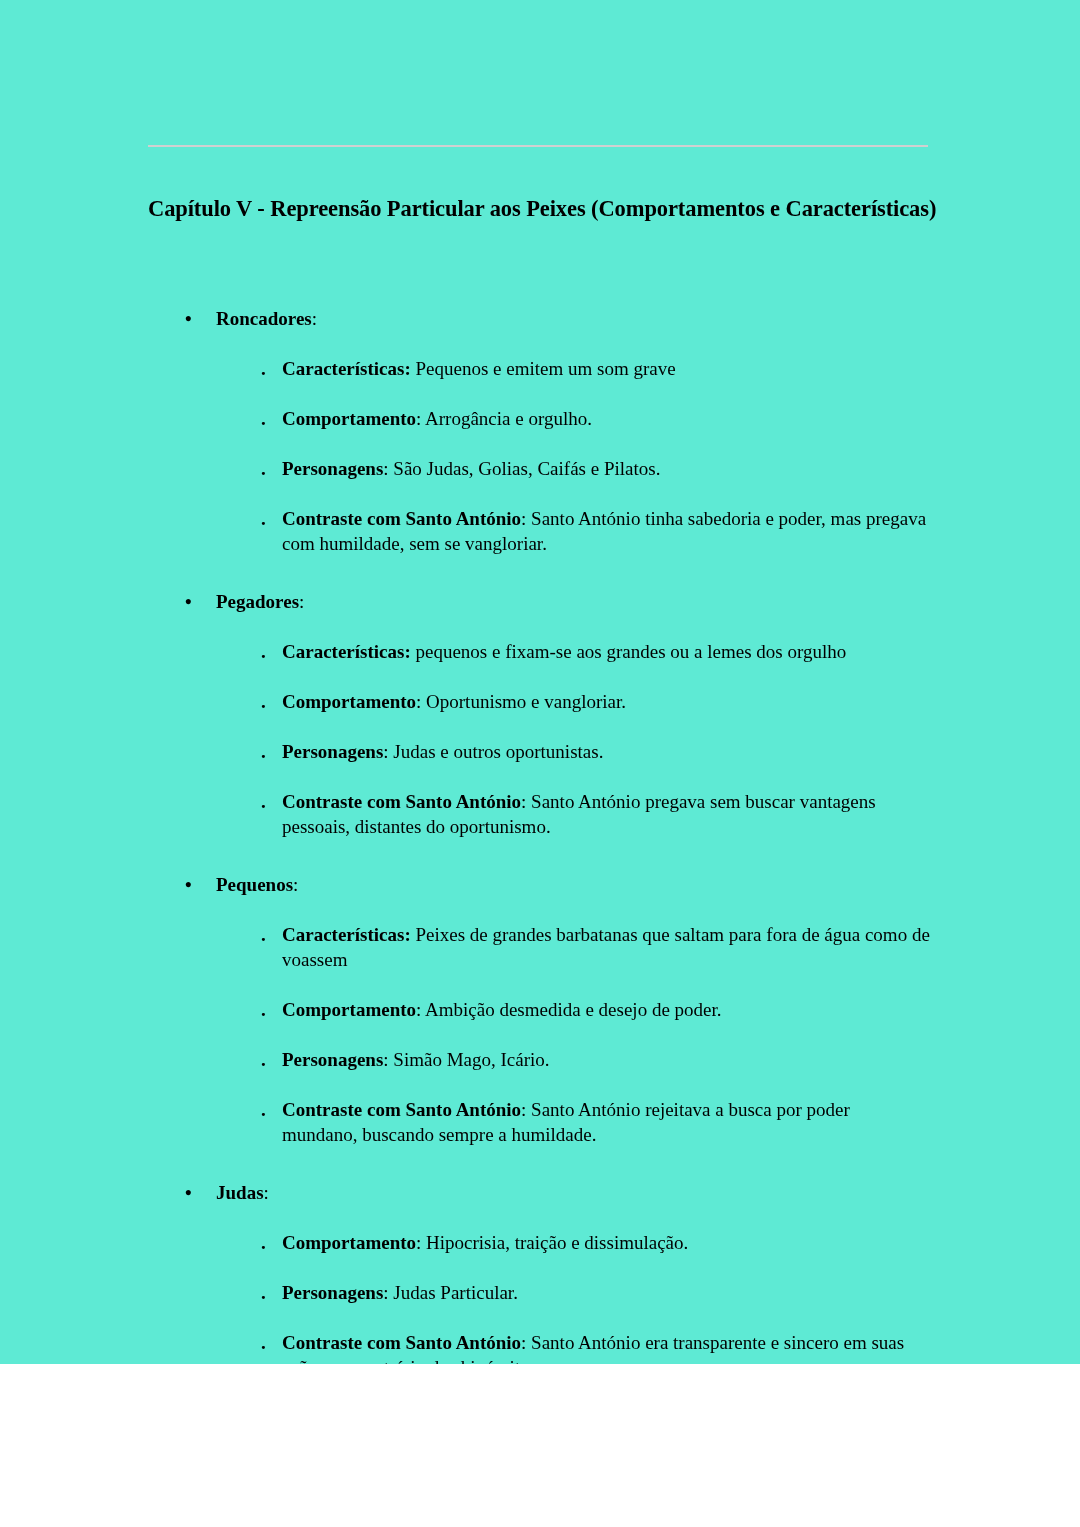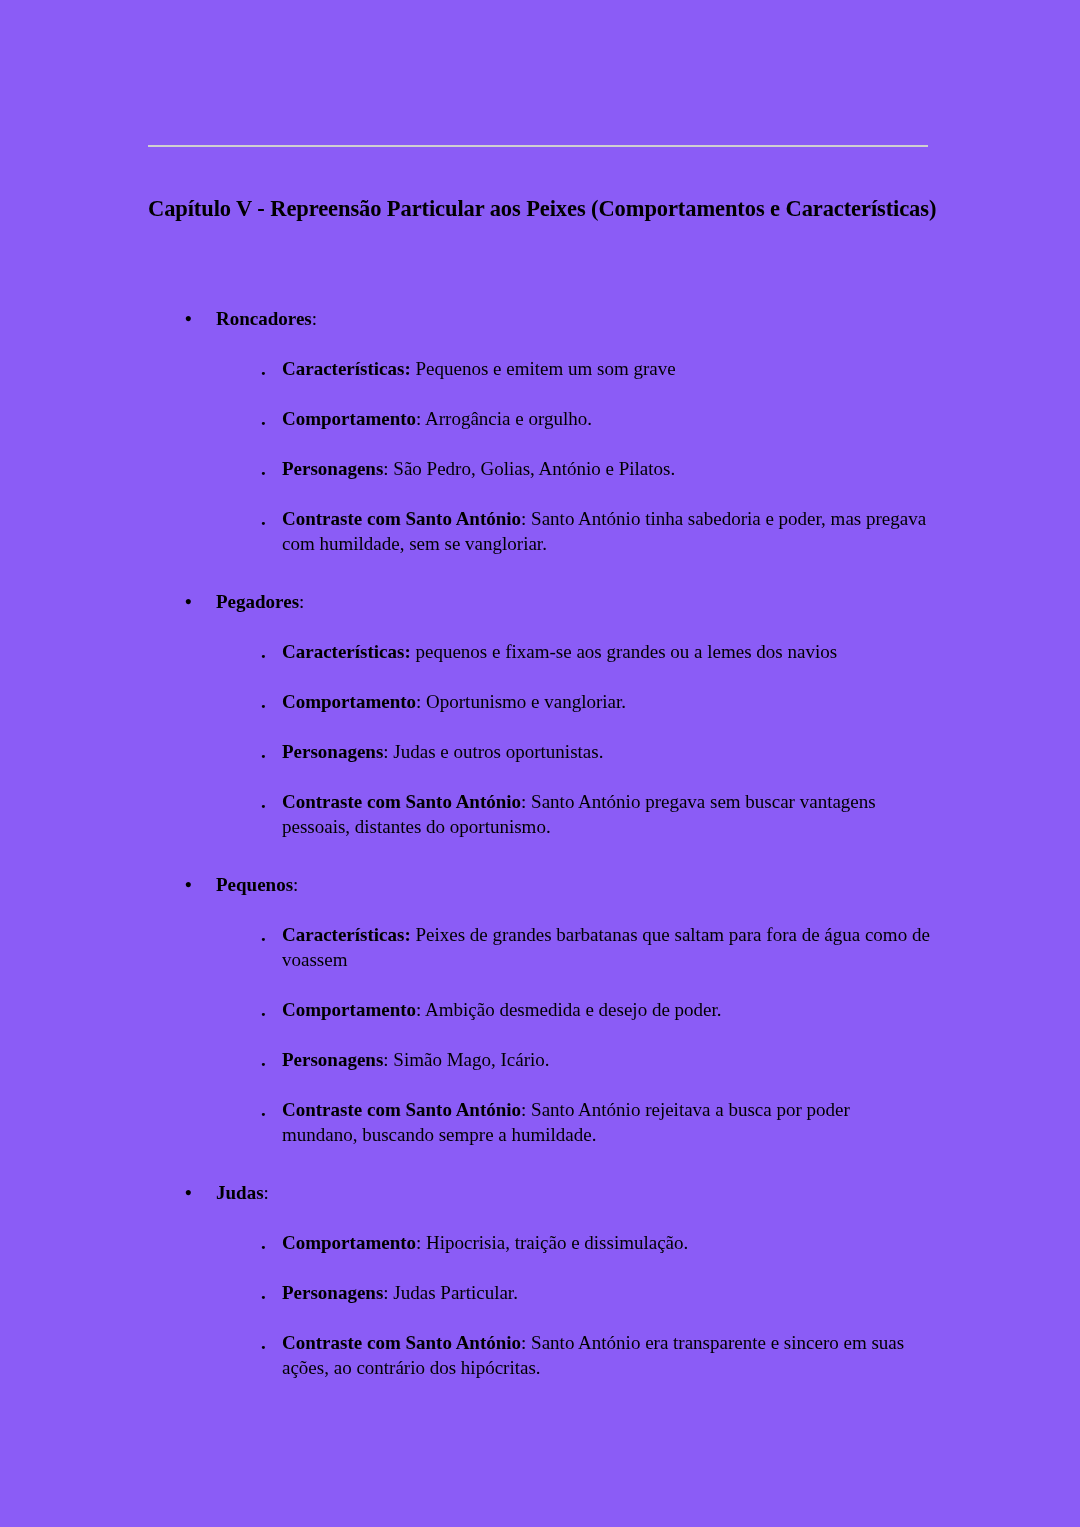--- a/index.html
+++ b/index.html
@@ -11,22 +11,22 @@
     width: 1080px;
     height: 1527px;
     font-family: "Liberation Serif", "DejaVu Serif", serif;
     color: #000000;
     -webkit-font-smoothing: antialiased;
   }
 
   .page {
     position: relative;
     width: 1080px;
-    height: 1527px;
-    background: #8b5cf6;
+    height: 1364px;
+    background: #5eead4;
     overflow: hidden;
   }
 
   
   .top-rule {
     position: absolute;
     left: 148px;
     top: 145px;
     width: 780px;
     height: 2px;
@@ -122,29 +122,29 @@
   <div class="top-rule"></div>
 
   <h1 class="chapter-title"> Capítulo V - Repreensão Particular aos Peixes (Comportamentos e Características)</h1>
 
   <div class="content">
       <div class="group">
         <div class="l1-item"><span class="l1-bullet">•</span><span>Roncadores</span><span class="l1-colon">:</span></div>
         <div class="l2-list">
           <div class="l2-item"><span class="l2-bullet">.</span><span class="l2-label">Características:</span><span class="l2-text"> Pequenos e emitem um som grave</span></div>
           <div class="l2-item"><span class="l2-bullet">.</span><span class="l2-label">Comportamento</span><span class="l2-text">: Arrogância e orgulho.</span></div>
-          <div class="l2-item"><span class="l2-bullet">.</span><span class="l2-label">Personagens</span><span class="l2-text">: São Pedro, Golias, António e Pilatos.</span></div>
+          <div class="l2-item"><span class="l2-bullet">.</span><span class="l2-label">Personagens</span><span class="l2-text">: São Judas, Golias, Caifás e Pilatos.</span></div>
           <div class="l2-item"><span class="l2-bullet">.</span><span class="l2-label">Contraste com Santo António</span><span class="l2-text">: Santo António tinha sabedoria e poder, mas pregava com humildade, sem se vangloriar.</span></div>
         </div>
       </div>
       <div class="group-gap"></div>
       <div class="group">
         <div class="l1-item"><span class="l1-bullet">•</span><span>Pegadores</span><span class="l1-colon">:</span></div>
         <div class="l2-list">
-          <div class="l2-item"><span class="l2-bullet">.</span><span class="l2-label">Características:</span><span class="l2-text"> pequenos e fixam-se aos grandes ou a lemes dos navios</span></div>
+          <div class="l2-item"><span class="l2-bullet">.</span><span class="l2-label">Características:</span><span class="l2-text"> pequenos e fixam-se aos grandes ou a lemes dos orgulho</span></div>
           <div class="l2-item"><span class="l2-bullet">.</span><span class="l2-label">Comportamento</span><span class="l2-text">: Oportunismo e vangloriar.</span></div>
           <div class="l2-item"><span class="l2-bullet">.</span><span class="l2-label">Personagens</span><span class="l2-text">: Judas e outros oportunistas.</span></div>
           <div class="l2-item"><span class="l2-bullet">.</span><span class="l2-label">Contraste com Santo António</span><span class="l2-text">: Santo António pregava sem buscar vantagens pessoais, distantes do oportunismo.</span></div>
         </div>
       </div>
       <div class="group-gap"></div>
       <div class="group">
         <div class="l1-item"><span class="l1-bullet">•</span><span>Pequenos</span><span class="l1-colon">:</span></div>
         <div class="l2-list">
           <div class="l2-item"><span class="l2-bullet">.</span><span class="l2-label">Características:</span><span class="l2-text"> Peixes de grandes barbatanas que saltam para fora de água como de voassem</span></div>

